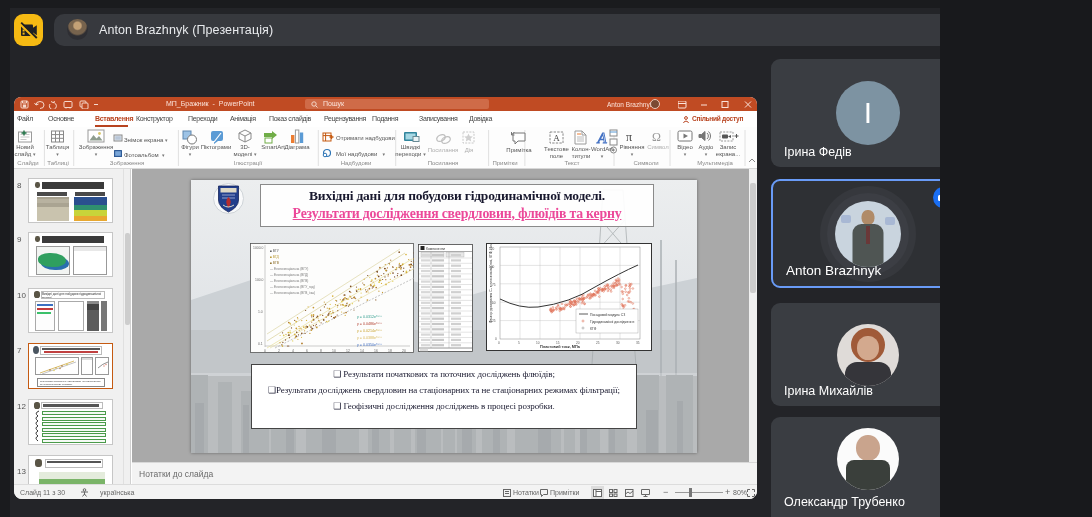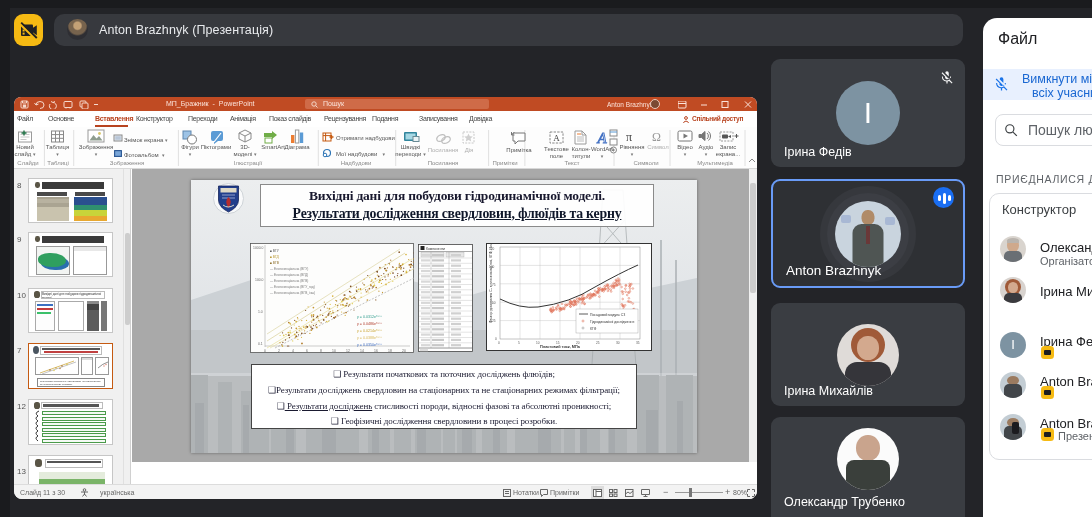--- a/index.html
+++ b/index.html
@@ -1,19 +1,19 @@
 <!DOCTYPE html>
 <html><head>
 <meta charset="utf-8">
 <style>
   * { margin:0; padding:0; box-sizing:border-box; }
   html,body { width:1092px; height:517px; overflow:hidden; }
   body { font-family:"Liberation Sans", sans-serif; background:#18191c; position:relative; }
   .abs { position:absolute; }
-  #stage { position:absolute; left:0; top:0; width:1092px; height:517px; overflow:hidden; background:#232428; }
+  #stage { position:absolute; left:0; top:0; width:940px; height:517px; overflow:hidden; background:#232428; }
 
   
   #camoff { left:14px; top:14px; width:29px; height:32px; border-radius:9px; background:#f6ba13; }
   #toppill { left:54px; top:14px; width:909px; height:32px; border-radius:10px; background:#37393e; }
   #toppill .av { position:absolute; left:13px; top:5px; width:21px; height:21px; border-radius:50%;
     background:radial-gradient(circle at 50% 32%, #c4a176 0 20%, #77634d 28% 48%, #2e2e33 58% 100%); }
   #toppill .nm { position:absolute; left:45px; top:8.5px; color:#e8eaed; font-size:12.5px; font-weight:500; letter-spacing:.1px; }
 
   
   .tile { position:absolute; left:771px; width:194px; background:#3a3d42; border-radius:9px; }
@@ -507,21 +507,21 @@
       <svg class="abs" style="left:25px;top:5px" width="25" height="28" viewBox="0 0 25 28">
         <path d="M2.5 1 H22.5 V15 Q22.5 22 12.5 27 Q2.5 22 2.5 15 Z" fill="#223f8c" stroke="#14235a" stroke-width="0.8"></path>
         <rect x="4.5" y="3" width="16" height="4.5" fill="#ded9c6"></rect>
         <path d="M6 10 h13 M6 13 h13" stroke="#8fa0cc" stroke-width="1.2"></path>
         <path d="M12.5 12 q4.5 4 0 11 q-4.5 -7 0 -11" fill="#b82c2c"></path>
         <path d="M7 20 q5 4 11 0" stroke="#dfd9c8" stroke-width="1" fill="none"></path>
       </svg>
 
       <div class="abs" style="left:69px;top:4px;width:394px;height:43px;background:rgba(255,255,255,0.92);border:1px solid #8a8a8a;text-align:center;font-family:'Liberation Serif',serif;">
         <div style="margin-top:3px;font-size:13.5px;font-weight:700;color:#18182e;letter-spacing:-0.2px;">Вихідні дані для побудови гідродинамічної моделі.</div>
-        <div style="margin-top:1.5px;font-size:13.8px;font-weight:700;color:#0f172a;text-decoration:underline;letter-spacing:-0.2px;">Результати дослідження свердловин, флюїдів та керну</div>
+        <div style="margin-top:1.5px;font-size:13.8px;font-weight:700;color:#ec4899;text-decoration:underline;letter-spacing:-0.2px;">Результати дослідження свердловин, флюїдів та керну</div>
       </div>
 
       <svg class="abs" style="left:59px;top:63px" width="164" height="110" viewBox="0 0 164 110">
         <rect x="0.5" y="0.5" width="163" height="109" fill="#fdfdfc" stroke="#555" stroke-width="0.8"></rect>
         <g transform="translate(12,2)">
           <line x1="3" y1="0" x2="3" y2="102" stroke="#999" stroke-width="0.5"></line>
           <line x1="3" y1="101" x2="148" y2="101" stroke="#999" stroke-width="0.5"></line>
           <g stroke-width="0.7" fill="none">
             <path d="M5 103 L150 14" stroke="#e8e09a"></path>
             <path d="M5 96 L143 8" stroke="#d8d098"></path>
@@ -1169,28 +1169,28 @@
             <text x="14" y="20.5" font-size="3.4" fill="#333">КГФ</text>
           </g>
           <text x="40" y="101" font-size="3.8" font-weight="bold" fill="#333">Пластовий тиск, МПа</text>
         </g>
         <text x="6" y="80" font-size="3.4" fill="#333" transform="rotate(-90 6 80)">Фактор урахування С₁ в пластовому газі, КГФ, г/м³</text>
       </svg>
 
       <div class="abs" style="left:60px;top:184px;width:386px;height:65px;background:#fff;border:1.2px solid #444;font-family:'Liberation Serif',serif;font-size:9px;color:#1a1a30;text-align:center;line-height:15.8px;padding-top:2px;letter-spacing:-0.1px;">
         <div>❑ Результати початкових та поточних досліджень флюїдів;</div>
         <div>❑Результати досліджень свердловин на стаціонарних та не стаціонарних режимах фільтрації;</div>
-        <div>❑<u> Результати досліджень</u> стисливості породи, відносні фазові та абсолютні проникності;</div>
-        <div>❑ Геофізичні дослідження свердловини в процесі розробки.</div>
+        <div>❑ Геофізичні дослідження досліджень в процесі розробки.</div>
       </div>
     </div>
       <div id="cscroll">
           <div style="position:absolute;left:1px;top:14px;width:6px;height:110px;background:#cdcdcd;border-radius:2px;"></div>
         </div>
     </div>
+    <div id="pnotes">Нотатки до слайда</div>
     <div id="pstatus">
       <span class="abs" style="left:6px;top:4px;">Слайд 11 з 30</span>
       <svg class="abs" style="left:66px;top:3px" width="9" height="9" viewBox="0 0 9 9" fill="none" stroke="#666">
           <circle cx="4.5" cy="2" r="1.3"></circle>
           <path d="M1 4 h7 M4.5 4 v3 M4.5 6 l-2 2.5 M4.5 6 l2 2.5"></path>
         </svg>
       <span class="abs" style="left:86px;top:4px;">українська</span>
       <svg class="abs" style="left:489px;top:3.5px" width="8" height="8" viewBox="0 0 8 8" fill="none" stroke="#666">
           <rect x="0.5" y="0.5" width="7" height="7"></rect>
           <path d="M2 2.5 h4 M2 4.5 h4"></path>

